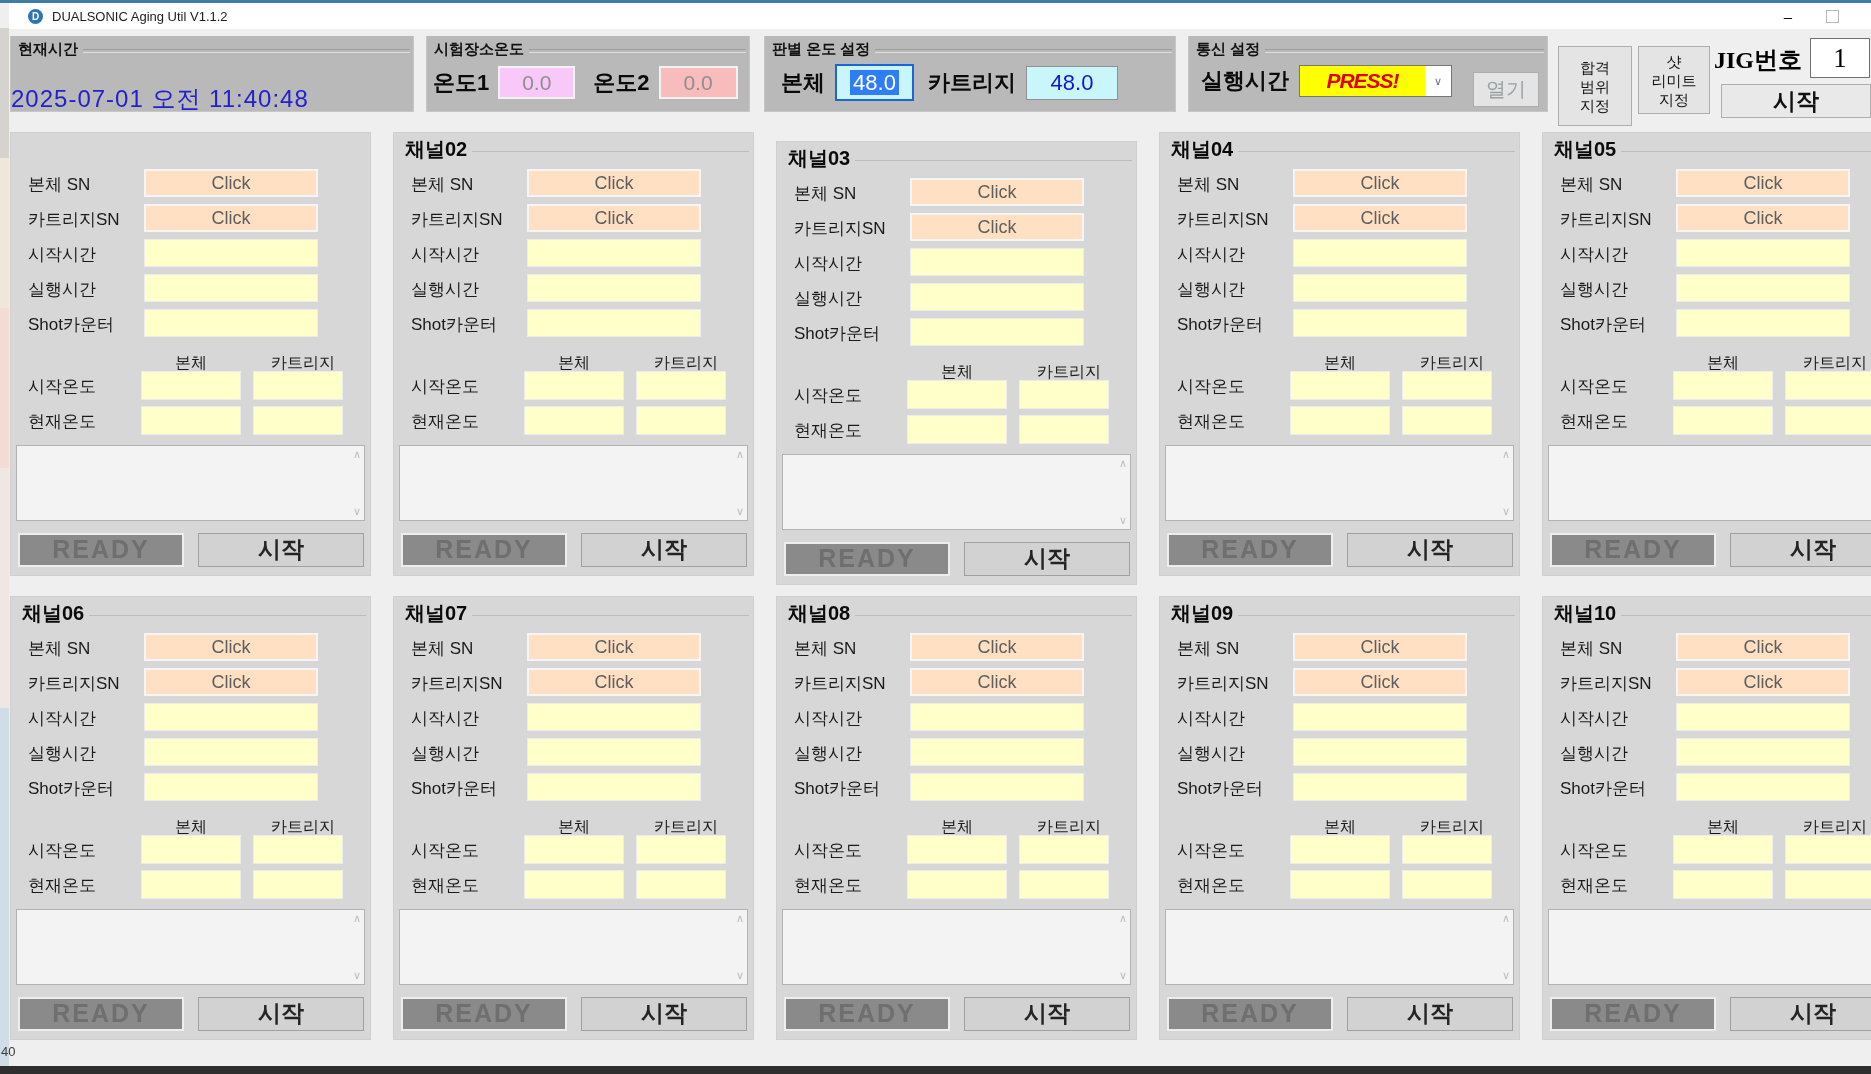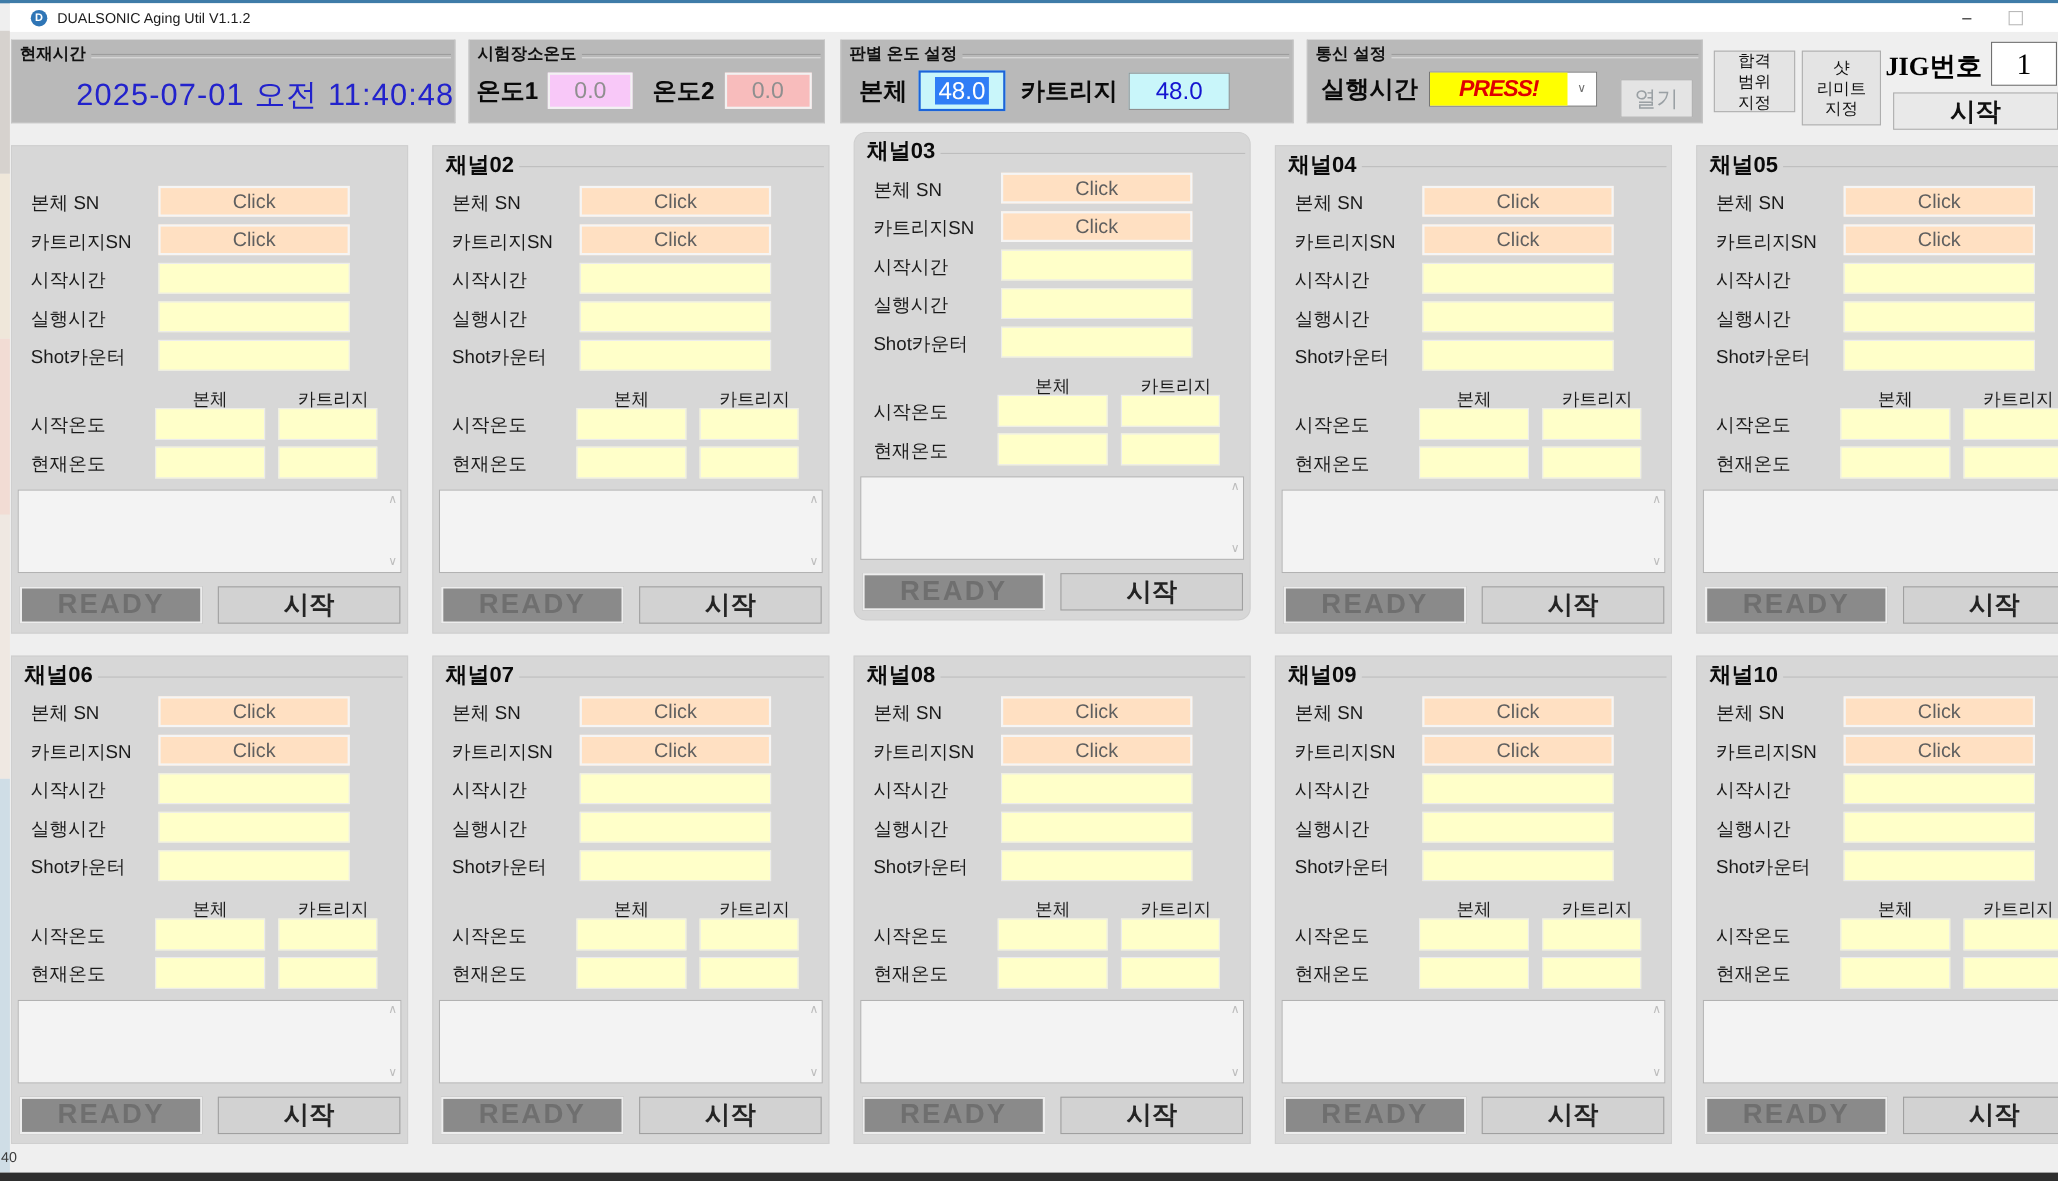--- a/index.html
+++ b/index.html
@@ -16,36 +16,36 @@
   #title-text{margin-left:9px;font-size:13px;color:#1c1c1c;}
   .winbtn{position:absolute;top:0;height:26px;width:42px;display:flex;align-items:center;justify-content:center;}
   #btn-min{right:62px;font-size:15px;color:#111;}
   #btn-max{right:18px;}
   #btn-max .boxglyph{width:11px;height:11px;border:1px solid #b9b9b9;}
   
   .group{position:absolute;top:36px;height:76px;background:#b9b9b9;border:1px solid #c6c6c6;border-top:none;box-sizing:border-box;}
   .glabel{display:flex;align-items:center;gap:5px;padding:4px 0 0 7px;font-weight:bold;font-size:15px;color:#111;text-align:right;}
   .glabel::after{content:"";flex:1;height:2px;border-top:1px solid #9d9d9d;border-bottom:1px solid #dedede;margin-right:3px;margin-top:2px;}
   .grow{display:flex;align-items:center;}
-  #clock-value{width:100%;text-align:right;margin-top:8px;font-size:28px;letter-spacing:1px;color:#2222cc;font-weight:500;}
+  #clock-value{width:100%;text-align:left;margin-top:24px;font-size:24px;letter-spacing:1px;color:#2222cc;font-weight:500;}
   .biglabel{font-weight:bold;font-size:22px;color:#0a0a0a;}
   .valbox{box-sizing:border-box;text-align:center;}
   .tempbox{height:33px;border:2px solid #f2f2f2;font-size:21px;color:#8f8f8f;line-height:29px;}
   .cyanbox{background:#c9f6fa;color:#1515d0;font-size:22px;}
   #thresh-body-box{width:79px;height:37px;border:2px solid #1c64d9;line-height:33px;}
   #thresh-body-box .sel{background:#2f7df6;color:#fff;padding:0 3px;}
   #thresh-cart-box{width:92px;height:34px;border:1px solid #8f8f8f;line-height:32px;}
   #combo-port{width:153px;height:32px;border:1px solid #767676;background:#fff;display:flex;box-sizing:border-box;cursor:default;}
   #combo-port .combo-text{flex:1;background:#ffff00;color:#e00000;font-style:italic;font-weight:bold;font-size:21px;
        text-align:center;line-height:30px;letter-spacing:-1px;}
   #combo-port .combo-arrow{width:26px;color:#6f6f6f;font-size:11px;text-align:center;line-height:30px;}
   .push-btn{position:absolute;background:#e4e4e4;border:1px solid #aeaeae;box-sizing:border-box;
             display:flex;align-items:center;justify-content:center;text-align:center;color:#111;}
   #btn-open{left:1473px;top:72px;width:66px;height:35px;font-size:20px;color:#9aa0a4;}
-  #btn-pass-range{left:1558px;top:46px;width:74px;height:56px;font-size:15px;line-height:19px;white-space:pre-line;font-weight:500;}
+  #btn-pass-range{left:1558px;top:46px;width:74px;height:80px;font-size:15px;line-height:19px;white-space:pre-line;font-weight:500;}
   #btn-shot-limit{left:1638px;top:46px;width:72px;height:68px;font-size:15px;line-height:19px;white-space:pre-line;font-weight:500;}
   #jig-label{position:absolute;left:1714px;top:44px;font-family:"Liberation Serif","DejaVu Serif",serif;
              font-size:24px;font-weight:bold;color:#000;}
   #jig-value{position:absolute;left:1810px;top:38px;width:60px;height:40px;background:#fff;border:1px solid #707070;
              box-sizing:border-box;text-align:center;font-family:"Liberation Serif","DejaVu Serif",serif;
              font-size:27px;line-height:38px;color:#000;}
   #btn-start-all{left:1721px;top:84px;width:150px;height:34px;background:#e9e9e9;font-size:23px;font-weight:bold;}
   
   .panel{position:absolute;width:361px;height:444px;background:#d7d7d7;border:1px solid #cfcfcf;box-sizing:border-box;}
   .ptitle{display:flex;align-items:center;gap:5px;padding:3px 0 0 11px;font-size:20px;font-weight:bold;color:#0a0a0a;}
@@ -216,21 +216,21 @@
     <div class="tfield a" style="top:273px;"></div>
     <div class="tfield b" style="top:273px;"></div>
     <div class="listbox">
       <span class="sarrow up">∧</span>
       <span class="sarrow down">∨</span>
     </div>
     <div class="ready-lamp">READY</div>
     <div class="chstart-btn">시작</div>
   </div>
 
-  <div class="panel" style="left: 776px; top: 120px; border-radius: 11px;">
+  <div class="panel" style="left: 776px; top: 141px;">
     <div class="ptitle">채널03</div>
     <div class="crow" style="top:36px;">
       <span class="clabel">본체 SN</span>
       <span class="cfield click-field">Click</span>
     </div>
     <div class="crow" style="top:71px;">
       <span class="clabel">카트리지SN</span>
       <span class="cfield click-field">Click</span>
     </div>
     <div class="crow" style="top:106px;">

